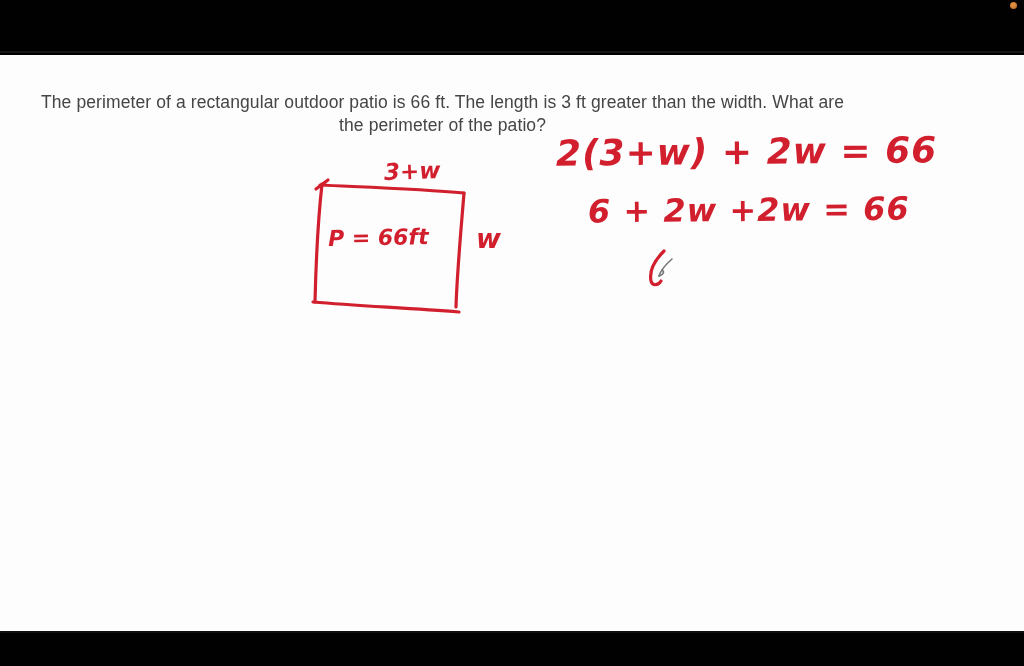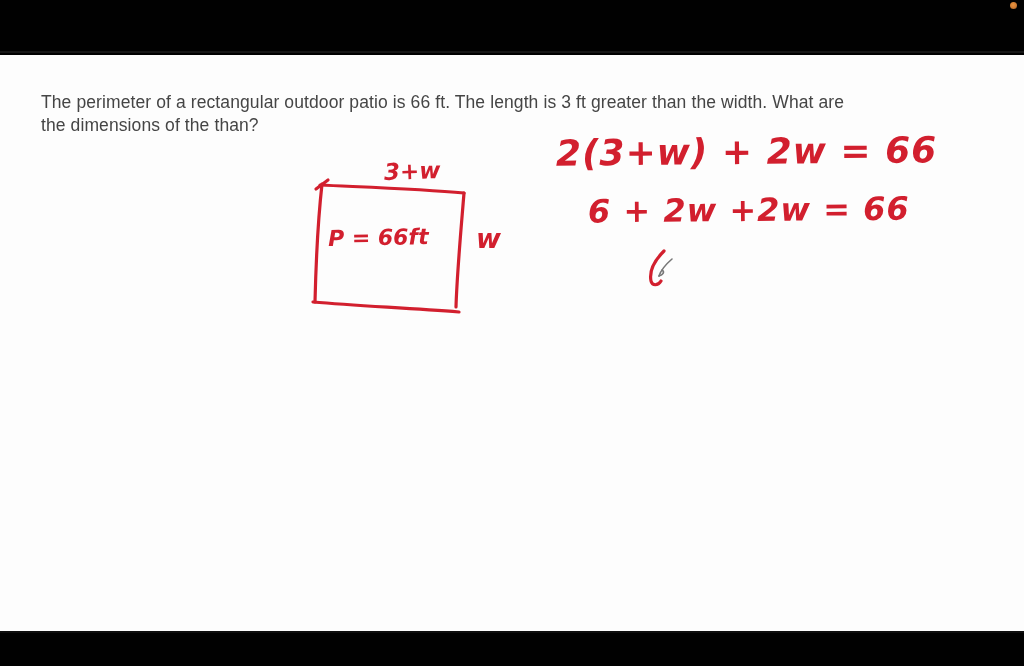--- a/index.html
+++ b/index.html
@@ -1,19 +1,19 @@
 <!DOCTYPE html>
 <html><head>
 <meta charset="utf-8">
 <style>
   * { margin: 0; padding: 0; box-sizing: border-box; }
   html, body { width: 1024px; height: 666px; overflow: hidden; background: #000; }
   body { font-family: "Liberation Sans", sans-serif; }
 
-  .screen { position: relative; width: 1024px; height: 666px; background: #000; }
+  .screen { position: relative; width: 1024px; height: 666px; background: #000; text-align: center; }
 
   .top-bar {
     position: absolute; left: 0; top: 0; width: 1024px; height: 53px;
     background: #010101; border-bottom: 2px solid #161616;
   }
   .record-dot {
     position: absolute; right: 7px; top: 2px; width: 7px; height: 7px;
     border-radius: 50%;
     background: radial-gradient(circle at 45% 40%, #eb9440 0%, #cf7c33 55%, #8f5422 100%);
   }
@@ -55,21 +55,21 @@
 <div class="screen">
 
   <div class="top-bar">
     <div class="record-dot"></div>
   </div>
 
   <div class="canvas">
 
     <div class="problem">
       <div>The perimeter of a rectangular outdoor patio is 66 ft. The length is 3 ft greater than the width. What are</div>
-      <div>the dimensions of the than?</div>
+      <div>the perimeter of the patio?</div>
     </div>
 
     <svg class="ink-svg" width="1024" height="576" viewBox="0 0 1024 576">
       <g stroke="#d21f2e" stroke-width="3.2" fill="none" stroke-linecap="round">
 
         <path d="M320 130 C 360 132, 420 134, 464 138"></path>
 
         <path d="M322 129 C 318 165, 316 205, 315 247"></path>
 
         <path d="M313 247 C 360 251, 410 253, 459 257"></path>

